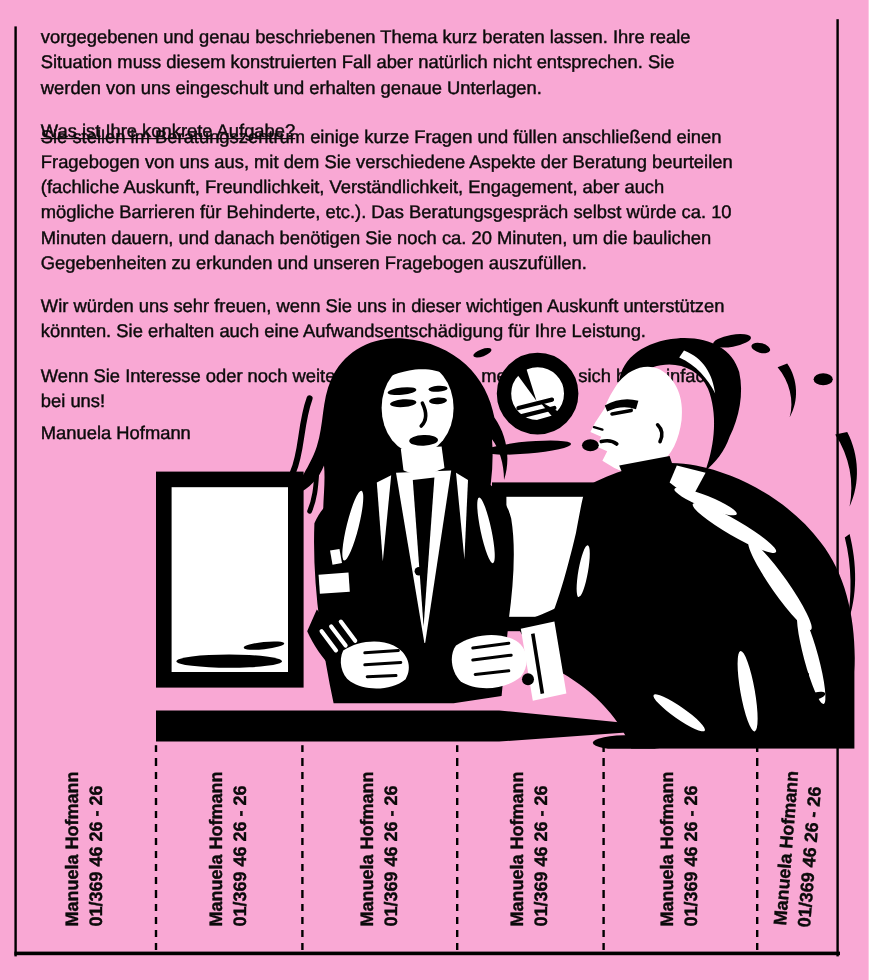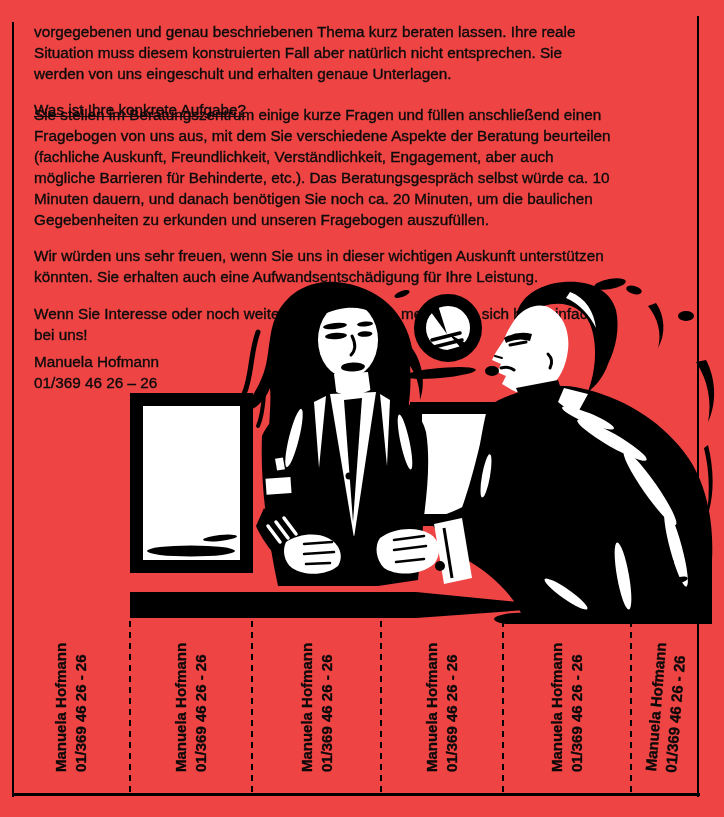--- a/index.html
+++ b/index.html
@@ -1,18 +1,18 @@
 <!DOCTYPE html>
 <html><head>
 <meta charset="utf-8">
 <style>
   * { margin:0; padding:0; box-sizing:border-box; }
   html,body { width:724px; height:817px; background:#ffffff; overflow:hidden; }
   body { font-family:"Liberation Sans","DejaVu Sans",sans-serif; color:#0b0b0b; }
-  .page { position:relative; width:724px; height:817px; background:#ef4444; }
+  .page { position:relative; width:724px; height:817px; background:#f9a8d4; }
 
   
   .border-left  { position:absolute; left:12px;  top:22px;  width:2px;  height:775px; background:#000; }
   .border-right { position:absolute; left:697px; top:16px;  width:2px;  height:781px; background:#000; }
   .border-bottom{ position:absolute; left:12px;  top:793px; width:688px; height:3px;  background:#000; }
 
   
   .textcol { position:absolute; left:34px; top:0; width:652px; }
   .para { position:absolute; left:0; width:652px; white-space:pre-line;
           font-size:15.3px; line-height:21px; font-weight:400;
@@ -61,21 +61,20 @@
 (fachliche Auskunft, Freundlichkeit, Verständlichkeit, Engagement, aber auch
 mögliche Barrieren für Behinderte, etc.). Das Beratungsgespräch selbst würde ca. 10
 Minuten dauern, und danach benötigen Sie noch ca. 20 Minuten, um die baulichen
 Gegebenheiten zu erkunden und unseren Fragebogen auszufüllen.</p>
     <p class="para p-appeal">Wir würden uns sehr freuen, wenn Sie uns in dieser wichtigen Auskunft unterstützen
 könnten. Sie erhalten auch eine Aufwandsentschädigung für Ihre Leistung.</p>
     <p class="para p-invite">Wenn Sie Interesse oder noch weitere Fragen haben, melden Sie sich bitte einfach
 bei uns!</p>
     <div class="contact">
       <div>Manuela Hofmann</div>
-      <div>01/369 46 26 – 26</div>
     </div>
   </div>
 
   <svg class="illu" viewBox="0 0 600 348" width="600" height="348" xmlns="http://www.w3.org/2000/svg">
 
     <g>
       <rect x="12" y="117" width="123" height="180" fill="#000"></rect>
       <rect x="25" y="130" width="97" height="154" fill="#fff"></rect>
       <ellipse cx="73" cy="275" rx="44" ry="5.5" fill="#000"></ellipse>
       <ellipse cx="102" cy="262" rx="17" ry="3" fill="#000" transform="rotate(-6 102 262)"></ellipse>

